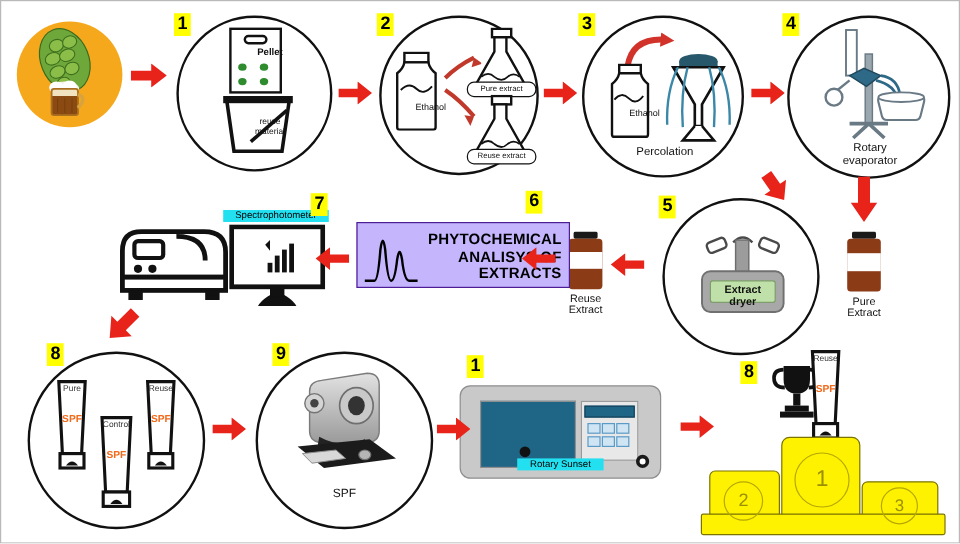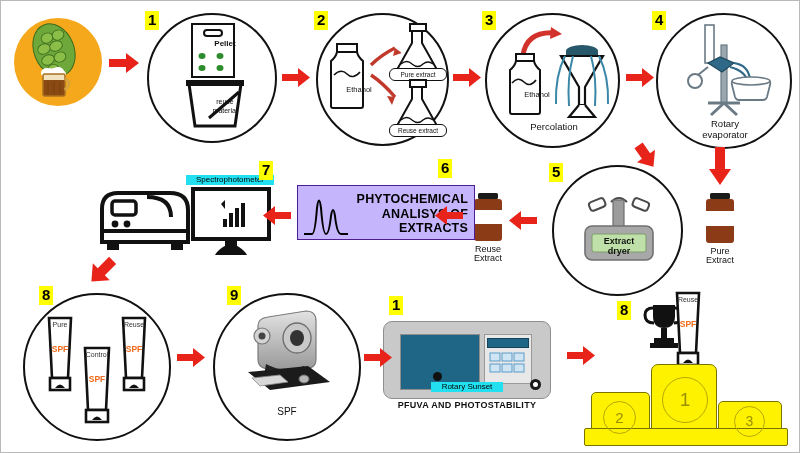--- a/index.html
+++ b/index.html
@@ -426,21 +426,20 @@
           <rect x="13" y="1" width="10" height="8"></rect>
           <rect x="25" y="1" width="10" height="8"></rect>
         <rect x="1" y="12" width="10" height="8"></rect>
           <rect x="13" y="12" width="10" height="8"></rect>
           <rect x="25" y="12" width="10" height="8"></rect>
       </g>
     </svg>
     <div class="abs" style="left:146px;top:57px;width:11px;height:11px;border-radius:50%;background:#fff;border:3px solid #1a1a1a;box-sizing:border-box;"></div>
   </div>
   <div class="cyan" style="left:430px;top:381px;width:72px;">Rotary Sunset</div>
-  <div class="cap b" style="left:378px;top:399px;width:176px;font-size:9px;">PFUVA AND PHOTOSTABILITY</div>
 
   <div class="arw" style="left:566px;top:345px;">
     <svg width="28" height="19" viewBox="0 0 28 19">
         <path d="M0 6 H16 V0 L28 9.5 L16 19 V13 H0 Z" fill="#E8231A"></path>
       </svg>
   </div>
 
   <div class="badge" style="left:616px;top:300px;">8</div>
 
   <svg class="abs" style="left:642px;top:301px;" width="42" height="50" viewBox="0 0 42 50">

